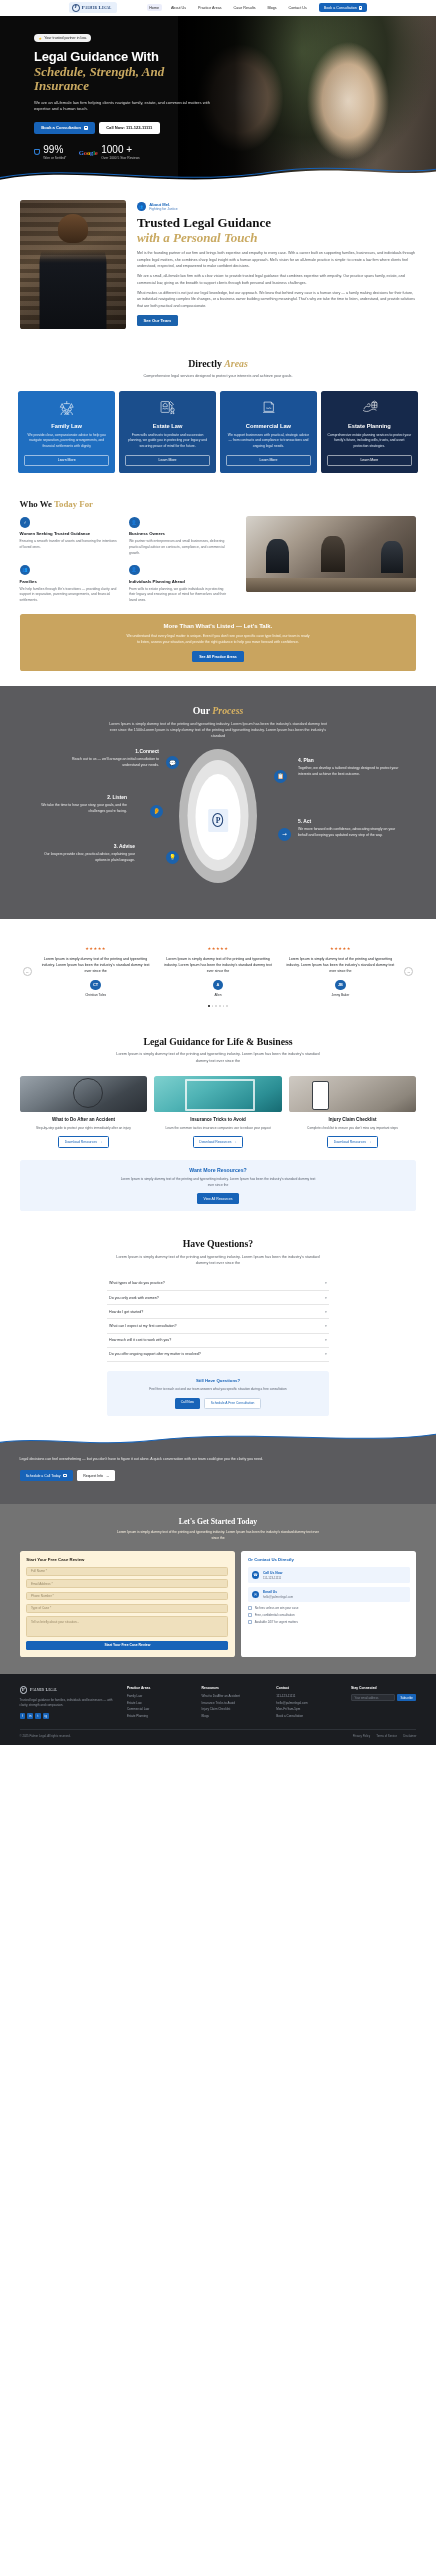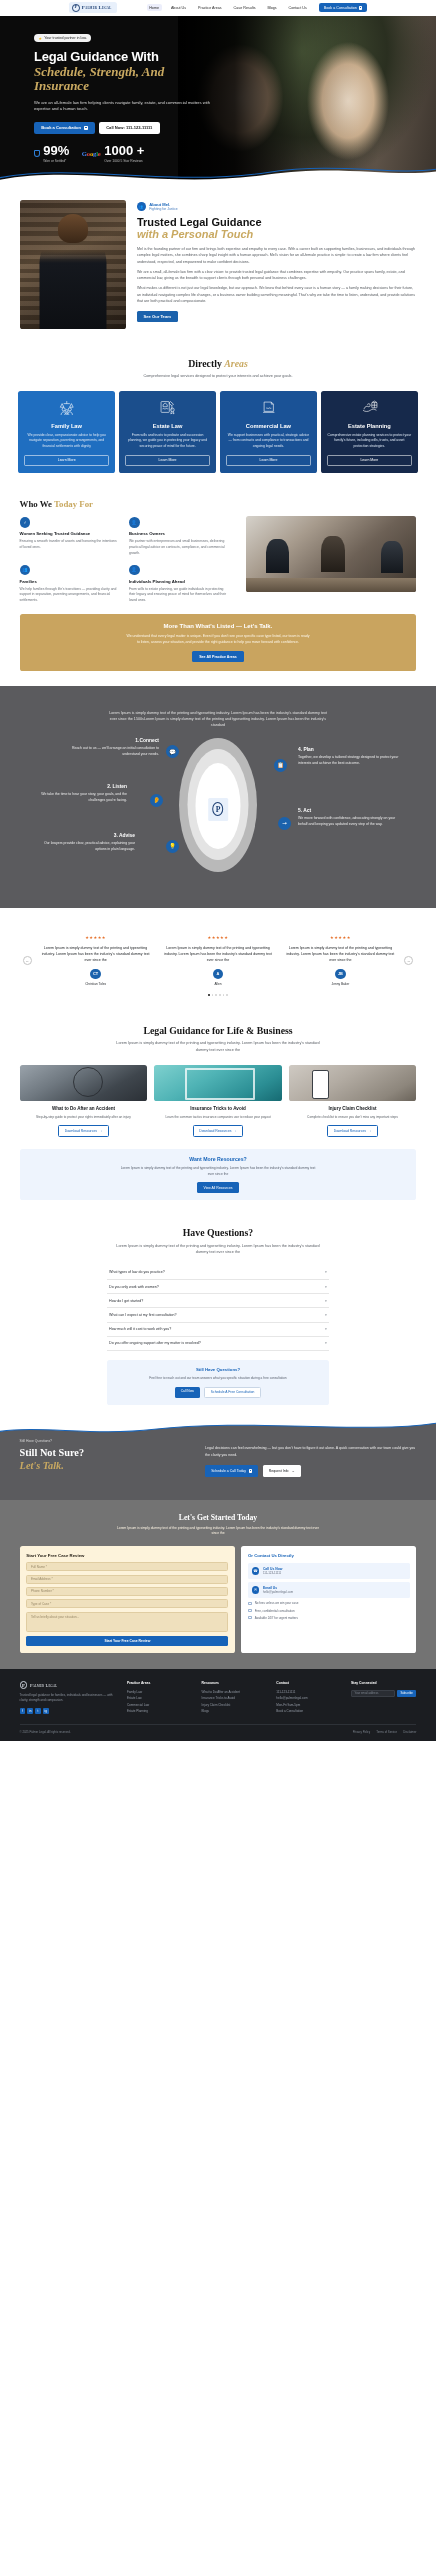--- a/index.html
+++ b/index.html
@@ -33,21 +33,21 @@
   .star-y{color:#f2b705;font-size:3.9px}
   .h1{margin-top:8.2px;font-size:13px;line-height:1.12;font-weight:700;color:#fff;letter-spacing:-0.2px}
   .h1 .gold{display:block;font-family:"Liberation Serif",serif;font-style:italic;color:#c9a961;font-weight:700;letter-spacing:0}
   .hero-sub{margin-top:5.7px;color:#dcdcdc;font-size:4.1px;line-height:1.65;width:178px}
   .hero-btns{margin-top:8.8px;display:flex;gap:4.1px}
   .btn-blue{background:#1763b8;color:#fff;border-radius:2.1px;padding:3.6px 7.2px;font-size:4.1px;font-weight:700;display:inline-flex;align-items:center;gap:3.1px}
   .btn-white{background:#fff;color:#141414;border-radius:2.1px;padding:3.6px 7.2px;font-size:4.1px;font-weight:700}
   .hero-stats{margin-top:10.3px;display:flex;align-items:center;gap:12.4px}
   .stat{display:flex;align-items:center;gap:3.6px}
   .shield{width:5.7px;height:6.7px;border:0.7px solid #2f7fd6;border-radius:1px 1px 3.1px 3.1px}
-  .stat-num{color:#fff;font-size:13px;font-weight:700;line-height:1.1}
+  .stat-num{color:#fff;font-size:10px;font-weight:400;line-height:1.1}
   .stat-lbl{color:#bfbfbf;font-size:3.3px;margin-top:0.5px}
   .google{font-family:"Liberation Serif",serif;font-size:6.7px;font-weight:700;letter-spacing:-0.2px}
   .g1{color:#4285F4}.g2{color:#DB4437}.g3{color:#F4B400}.g4{color:#4285F4}.g5{color:#0F9D58}.g6{color:#DB4437}
   .hero-wave{position:absolute;left:0;bottom:-1px;width:436px;height:25px;z-index:4}
 
   
   .about{display:flex;gap:11.3px;padding:14.4px 19.6px 13.4px}
   .about-photo{width:106px;height:129px;border-radius:2.6px;flex:none;position:relative;overflow:hidden;
     background:linear-gradient(160deg,#3b2f25 0%,#5a4staggered 0%,#5a483a 35%,#2e241c 100%)}
   .about-photo .bg{position:absolute;inset:0;background:
@@ -57,21 +57,21 @@
       background:linear-gradient(180deg,rgba(0,0,0,0) 0%,rgba(0,0,0,0) 22%,#15181e 34%,#0d0f13 100%);border-radius:50% 50% 0 0 /34% 34% 0 0}
   .about-photo .face{position:absolute;left:50%;top:19.6px;transform:translateX(-50%);width:21.6px;height:27px;border-radius:50%;
       background:radial-gradient(circle at 50% 40%,#f0d6bd 0%,#d9b furthermore 0%,#d9b796 70%,#b8916e 100%)}
   .about-photo .hair{position:absolute;left:50%;top:14.4px;transform:translateX(-50%);width:30px;height:29px;border-radius:50% 50% 40% 40%;
       background:linear-gradient(180deg,#6b4a2e,#3a2717)}
   .about-txt{flex:1;padding-top:2.1px}
   .about-tag{display:flex;align-items:center;gap:3.6px}
   .circ-ic{width:8.8px;height:8.8px;border-radius:50%;background:#1763b8;color:#fff;display:flex;align-items:center;justify-content:center;font-size:4.1px}
   .about-tag-t{color:#1763b8;font-size:4.1px;font-weight:700;line-height:1.25}
   .about-tag-s{color:#4b7fbf;font-size:3.4px}
-  .about-h{margin-top:4.6px;font-family:Liberation Sans, sans-serif;font-size:11px;font-weight:700;line-height:1.15;color:#111}
+  .about-h{margin-top:4.6px;font-family:Liberation Serif, serif;font-size:13px;font-weight:700;line-height:1.15;color:#111}
   .about-h .gold{color:#c9a961;font-style:italic;display:block}
   .about-p{margin-top:4.6px;font-size:3.7px;line-height:1.75;color:#55595e}
   .about-p+.about-p{margin-top:3.6px}
   .btn-team{margin-top:6.2px;display:inline-block;background:#1b62ac;color:#fff;font-size:4.1px;font-weight:700;padding:3.1px 6.7px;border-radius:1.5px}
 
   
   .sec-title{text-align:center;font-family:"Liberation Serif",serif;font-size:9.8px;font-weight:700;color:#161616}
   .sec-title .gold{color:#c9a961;font-style:italic}
   .sec-sub{text-align:center;margin:4.6px auto 0;max-width:170px;font-size:3.8px;line-height:1.7;color:#5a5f66}
 
@@ -419,20 +419,23 @@
     </div>
   </div>
 
   <div class="goldbox">
     <h3>More Than What's Listed — Let's Talk.</h3>
     <p>We understand that every legal matter is unique. Even if you don't see your specific case type listed, our team is ready to listen, assess your situation, and provide the right guidance to help you move forward with confidence.</p>
     <div class="btn">See All Practice Areas</div>
   </div>
 
   <div class="process">
+    <div class="sec-title">
+      <span>Our </span><span class="gold">Process</span>
+    </div>
     <div class="sec-sub">Lorem Ipsum is simply dummy text of the printing and typesetting industry. Lorem Ipsum has been the industry's standard dummy text ever since the 1500sLorem Ipsum is simply dummy text of the printing and typesetting industry. Lorem Ipsum has been the industry's standard</div>
 
     <div class="proc-wrap">
       <div class="ring"></div>
       <div class="ring2"></div>
       <div class="ring3"></div>
       <div class="ring-logo">
           <div class="m">P</div>
         </div>
 
@@ -574,27 +577,20 @@
         <div class="b2">Schedule A Free Consultation</div>
       </div>
     </div>
   </div>
 
   <div class="sure">
     <svg class="sure-wave" viewBox="0 0 847 40" preserveAspectRatio="none">
       <path d="M0,0 L847,0 L847,10 C700,32 480,0 300,22 C180,36 80,14 0,26 Z" fill="#ffffff"></path>
       <path d="M0,26 C80,14 180,36 300,22 C480,0 700,32 847,10" fill="none" stroke="#1763b8" stroke-width="2"></path>
     </svg>
-    <div class="sure-l">
-      <div class="sure-tag">Still Have Questions?</div>
-      <div class="sure-h">
-        <span>Still Not Sure?</span>
-        <span class="gold">Let's Talk.</span>
-      </div>
-    </div>
     <div class="sure-r">
       <p>Legal decisions can feel overwhelming — but you don't have to figure it out alone. A quick conversation with our team could give you the clarity you need.</p>
       <div class="sure-btns">
         <div class="b1">
           <span>Schedule a Call Today</span>
           <span class="ico-cal"></span>
         </div>
         <div class="b2">
           <span>Request Info</span>
           <span>→</span>

